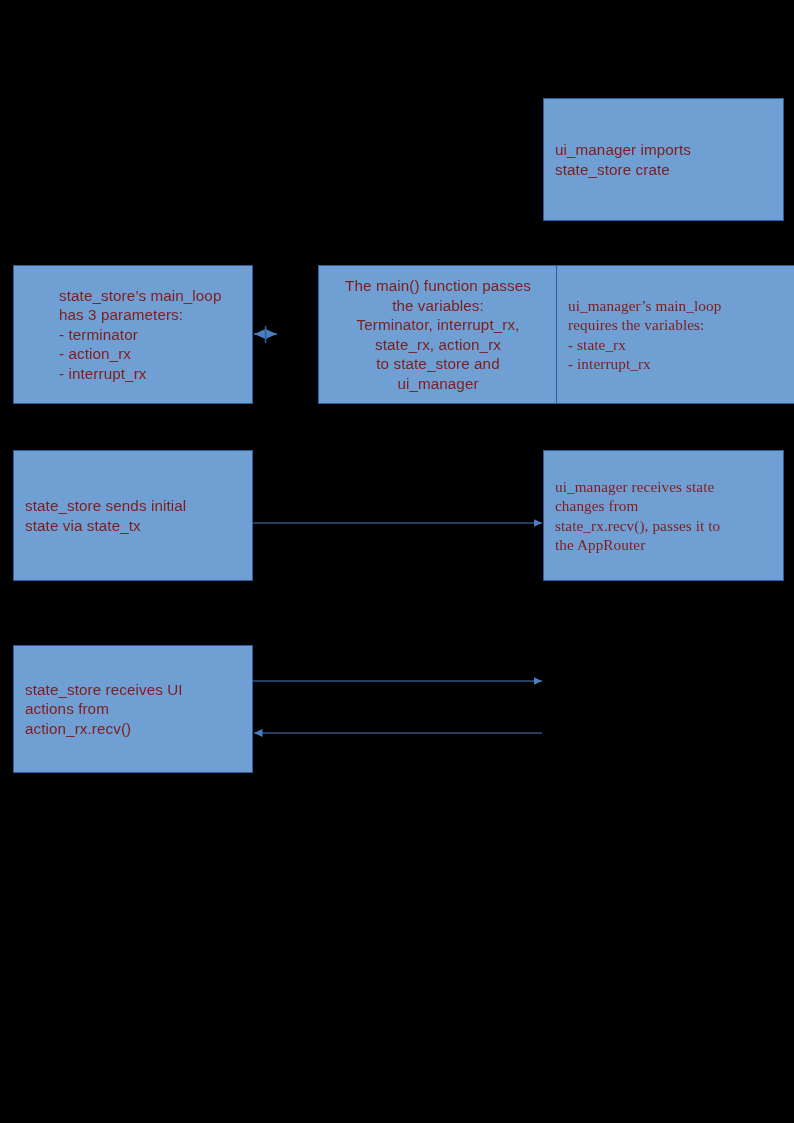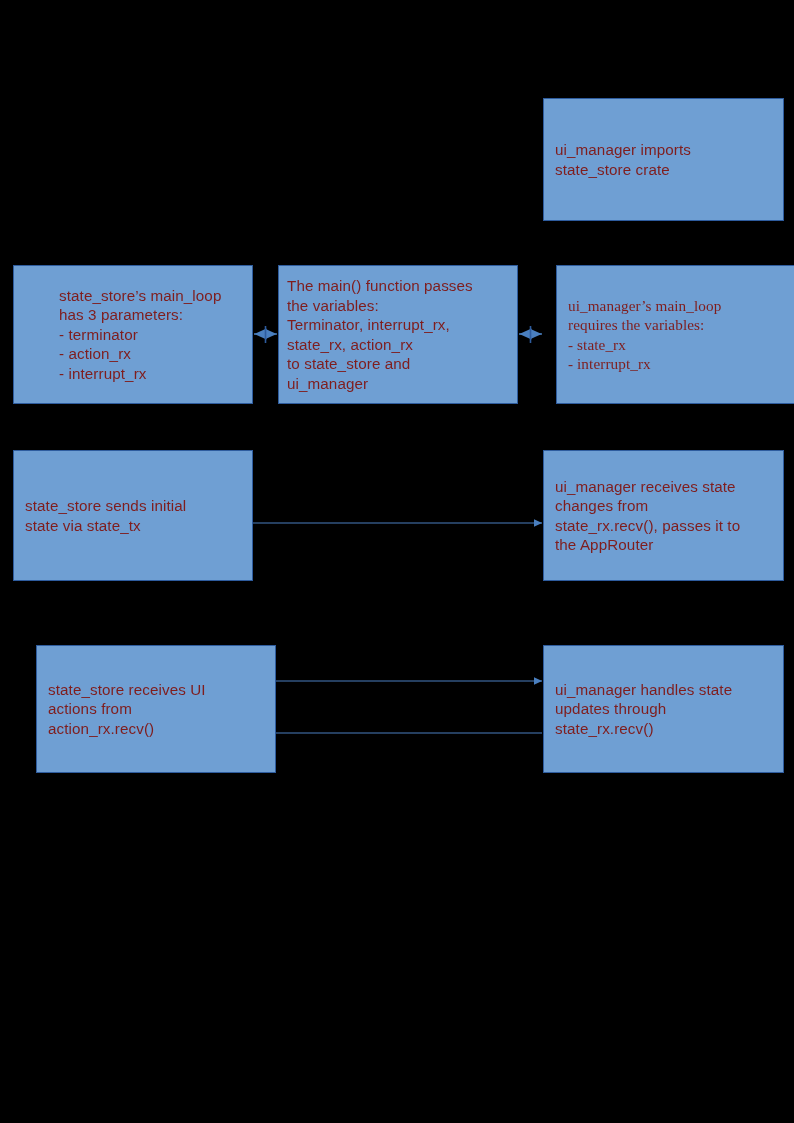--- a/index.html
+++ b/index.html
@@ -32,30 +32,30 @@
     font-size: 15.2px;
     line-height: 19.5px;
     display: flex;
     flex-direction: column;
     justify-content: center;
     padding: 0 11px;
     white-space: pre-line;
     letter-spacing: 0.1px;
   }
   .node.align-left  { text-align: left; }
-  .node.align-center{ padding: 0 8px; }
+  .node.align-center{ text-align: center; padding: 0 8px; margin-left: 40px; }
 
   
   #node-ui-imports      { left: 543px; top: 98px;  width: 241px; height: 123px; }
   #node-state-params    { left: 13px;  top: 265px; width: 240px; height: 139px; padding-left: 45px; }
   #node-main-passes     { left: 278px; top: 265px; width: 240px; height: 139px; }
   #node-ui-requires     { left: 556px; top: 265px; width: 251px; height: 139px; font-family: Liberation Serif, serif; }
   #node-state-sends     { left: 13px;  top: 450px; width: 240px; height: 131px; }
-  #node-ui-receives     { left: 543px; top: 450px; width: 241px; height: 131px; }
-  #node-state-receives  { left: 13px;  top: 645px; width: 240px; height: 128px; margin-left: 23px; }
+  #node-ui-receives     { left: 543px; top: 450px; width: 241px; height: 131px; font-family: Liberation Serif, serif; }
+  #node-state-receives  { left: 13px;  top: 645px; width: 240px; height: 128px; }
   #node-ui-handles      { left: 543px; top: 645px; width: 241px; height: 128px; }
 
   
   #connectors {
     position: absolute;
     left: 0;
     top: 0;
     width: 794px;
     height: 1123px;
     pointer-events: none;
@@ -133,17 +133,14 @@
 
   <div class="node align-left" id="node-ui-receives">ui_manager receives state
 changes from
 state_rx.recv(), passes it to
 the AppRouter</div>
 
   <div class="node align-left" id="node-state-receives">state_store receives UI
 actions from
 action_rx.recv()</div>
 
-  <div class="node align-left" id="node-ui-handles">ui_manager handles state
-updates through
-state_rx.recv()</div>
 
 </div>
 
 </body></html>

